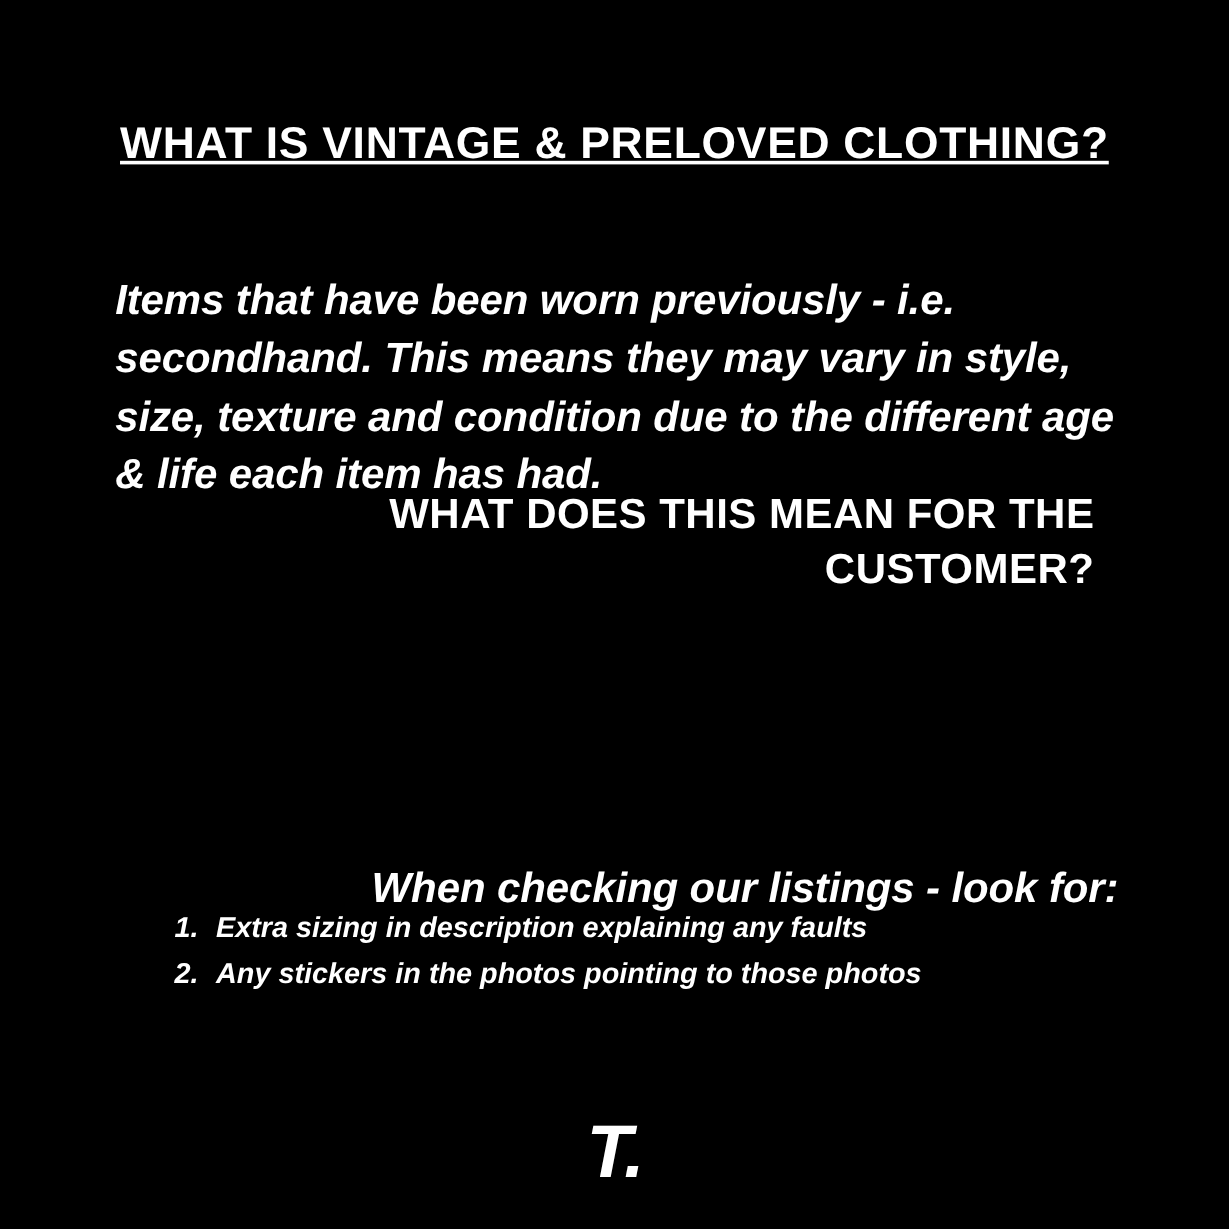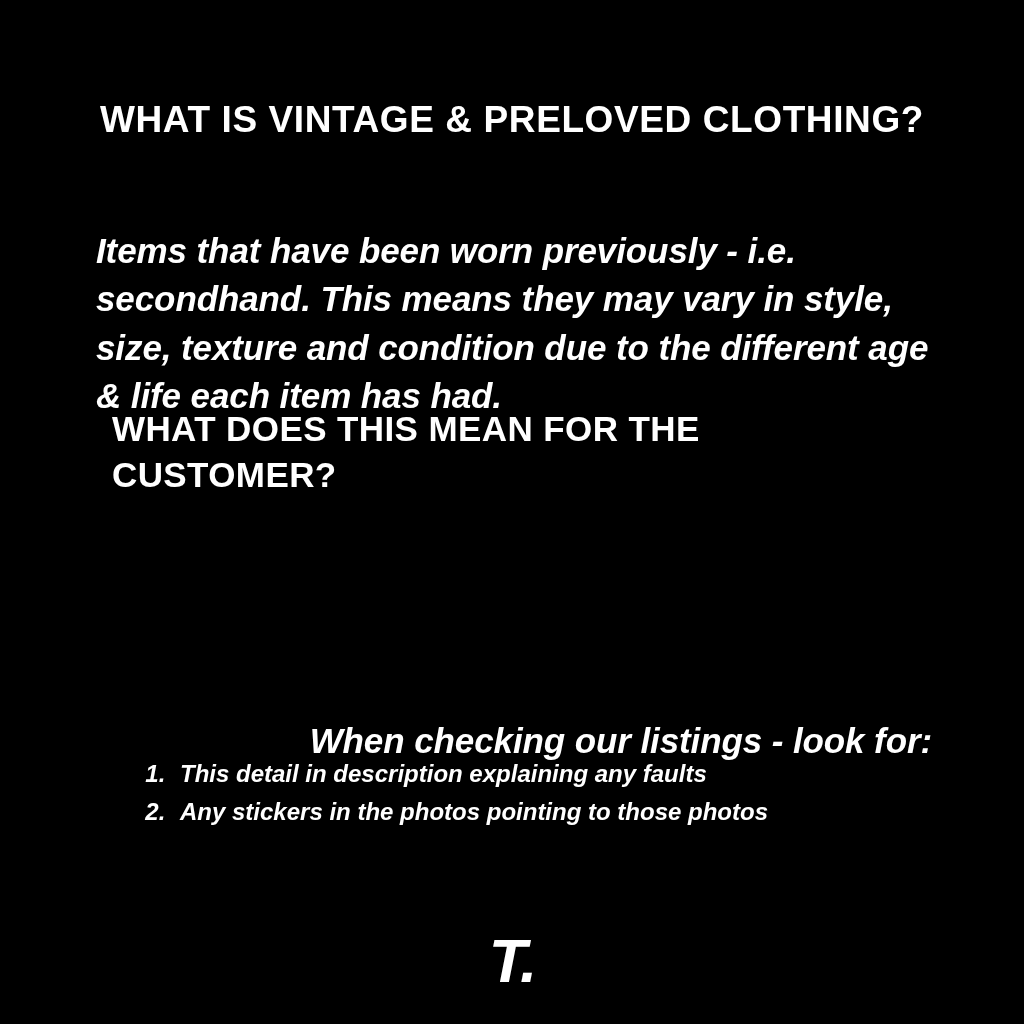--- a/index.html
+++ b/index.html
@@ -24,38 +24,39 @@
     position: absolute;
     top: 74px;
     left: 0;
     width: 1024px;
     text-align: center;
     font-size: 37px;
     font-weight: bold;
     letter-spacing: 0.6px;
     text-transform: uppercase;
     line-height: 1.15;
+    text-decoration: underline;
   }
   .para {
     position: absolute;
     left: 96px;
     width: 836px;
     font-size: 35px;
     font-weight: bold;
     font-style: italic;
     line-height: 1.38;
     letter-spacing: -0.1px;
   }
   .para-1 { top: 192px; }
   .heading-sub {
     position: absolute;
     top: 377px;
     left: 112px;
     width: 800px;
-    text-align: left;
+    text-align: right;
     font-size: 35px;
     font-weight: bold;
     letter-spacing: 0.4px;
     text-transform: uppercase;
     line-height: 1.32;
   }
   .para-2 { top: 530px; }
   .para-3 { top: 682px; text-align: right; }
   .list {
     position: absolute;
@@ -94,19 +95,19 @@
   <h1 class="heading-main">WHAT IS VINTAGE &amp; PRELOVED CLOTHING?</h1>
 
   <p class="para para-1">Items that have been worn previously - i.e. secondhand. This means they may vary in style, size, texture and condition due to the different age &amp; life each item has had.</p>
 
   <h2 class="heading-sub">WHAT DOES THIS MEAN FOR THE CUSTOMER?</h2>
 
 
   <p class="para para-3">When checking our listings - look for:</p>
 
   <ol class="list">
-    <li>This detail in description explaining any faults</li>
+    <li>Extra sizing in description explaining any faults</li>
     <li>Any stickers in the photos pointing to those photos</li>
   </ol>
 
   <div class="logo">T.</div>
 
 </div>
 
 </body></html>

